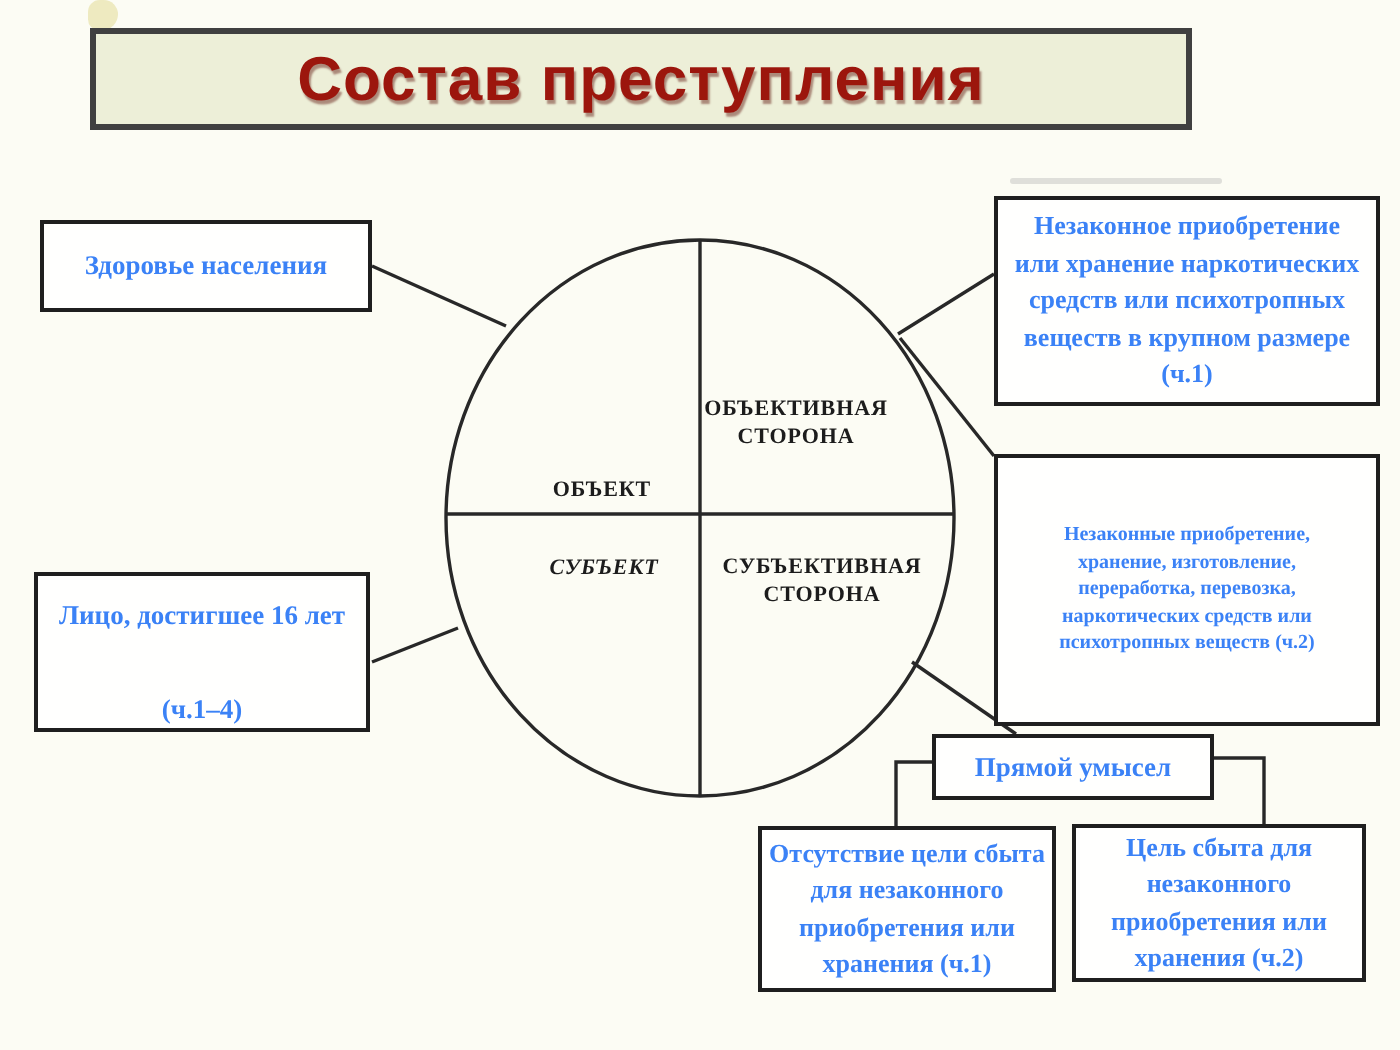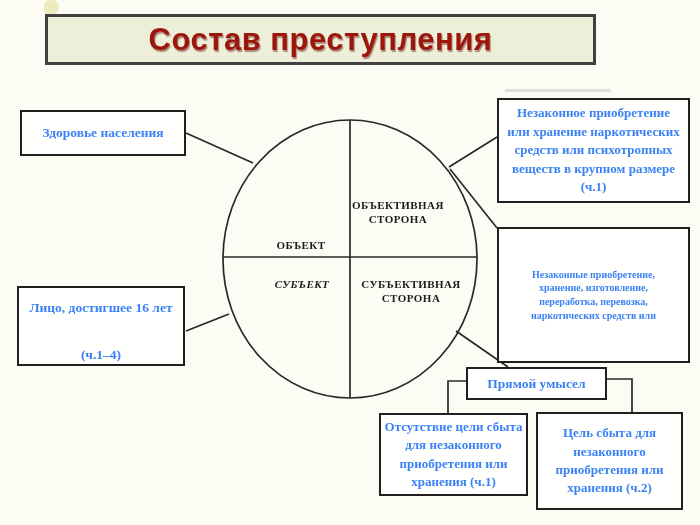--- a/index.html
+++ b/index.html
@@ -30,21 +30,21 @@
     display:flex;flex-direction:column;align-items:center;justify-content:center;
     text-align:center;font-weight:700;color:#3b82f6;
   }
   .dbox .ln{width:100%;}
   .box-health{left:20px;top:110px;width:166px;height:46px;font-size:13.5px;}
   .box-person{left:17px;top:286px;width:168px;height:80px;justify-content:space-between;padding-top:11px;font-size:13.5px;line-height:1.3;}
   .box-r1{left:497px;top:98px;width:193px;height:105px;font-size:13px;line-height:1.42;}
   .box-r2{left:497px;top:227px;width:193px;height:136px;font-size:10px;line-height:1.36;}
   .box-intent{left:466px;top:367px;width:141px;height:33px;font-size:13.5px;}
   .box-bleft{left:379px;top:413px;width:149px;height:83px;font-size:13px;line-height:1.42;}
-  .box-bright{left:536px;top:412px;width:147px;height:98px;font-size:13px;line-height:1.42;}
+  .box-bright{left:536px;top:412px;width:147px;height:79px;font-size:13px;line-height:1.42;}
   
   .qlabel{
     position:absolute;transform:translate(-50%,-50%);
     font-weight:700;font-size:11px;letter-spacing:.45px;
     text-align:center;line-height:1.3;color:#1c1c1c;white-space:nowrap;
   }
   .q-object{left:301px;top:205px;margin-top:40px;}
   .q-objective{left:398px;top:212px;}
   .q-subject{left:302px;top:284px;font-style:italic;}
   .q-subjective{left:411px;top:291px;}
@@ -109,20 +109,21 @@
     <div class="ln">средств или психотропных</div>
     <div class="ln">веществ в крупном размере</div>
     <div class="ln">(ч.1)</div>
   </div>
 
   <div class="dbox box-r2">
     <div class="ln">Незаконные приобретение,</div>
     <div class="ln">хранение, изготовление,</div>
     <div class="ln">переработка, перевозка,</div>
     <div class="ln">наркотических  средств или</div>
+    <div class="ln">психотропных веществ (ч.2)</div>
   </div>
 
   <div class="dbox box-intent">
     <div class="ln">Прямой умысел</div>
   </div>
 
   <div class="dbox box-bleft">
     <div class="ln">Отсутствие цели сбыта</div>
     <div class="ln">для незаконного</div>
     <div class="ln">приобретения или</div>

